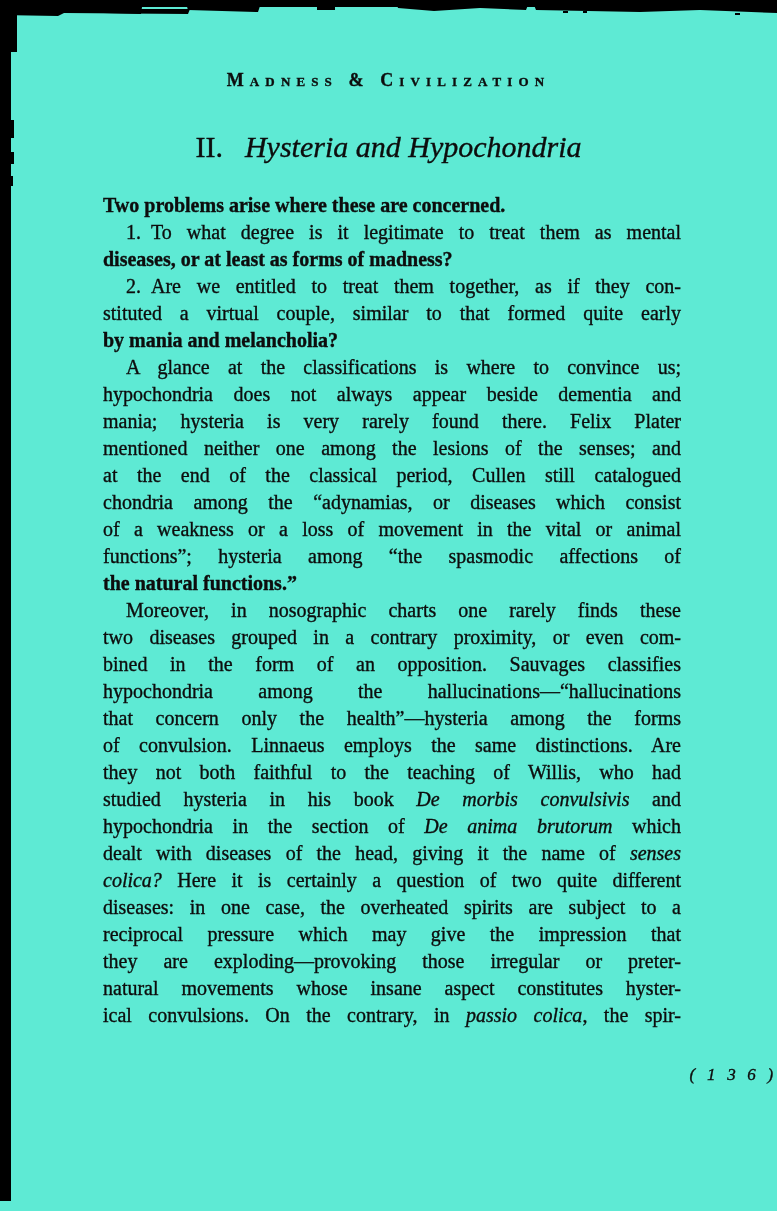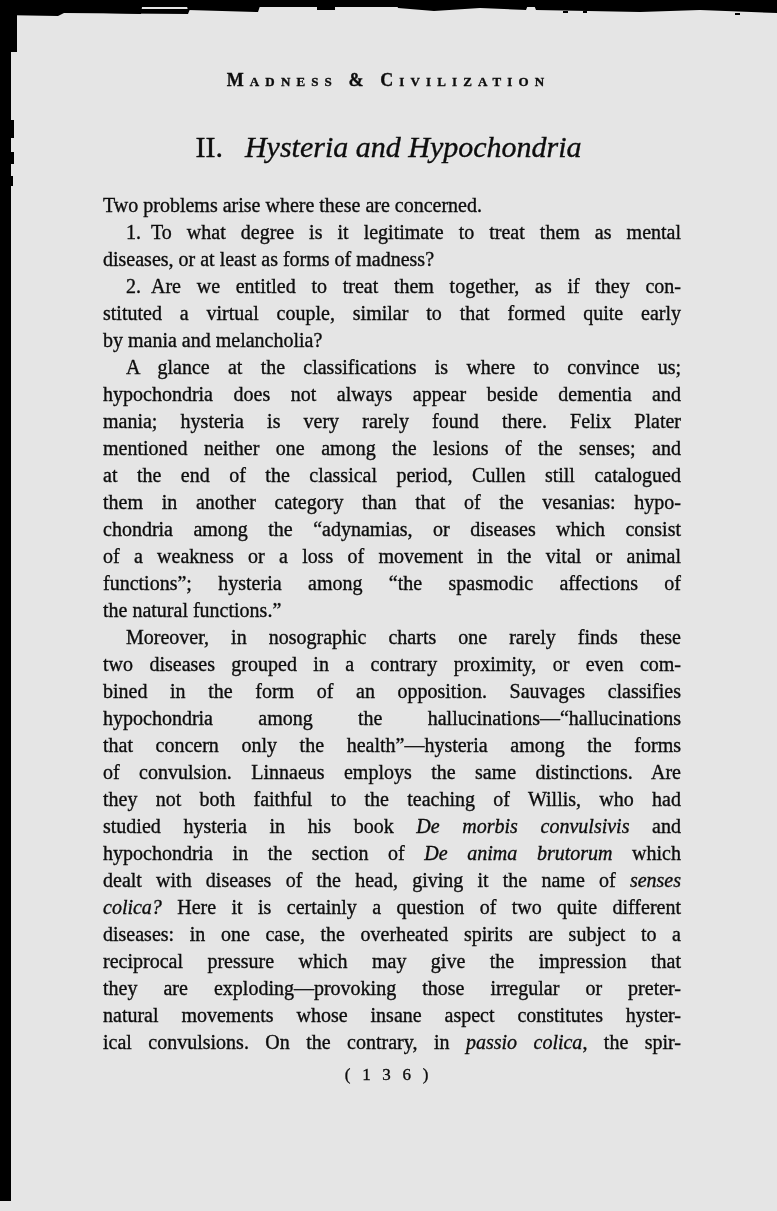--- a/index.html
+++ b/index.html
@@ -1,17 +1,17 @@
 <!DOCTYPE html>
 <html><head>
 <meta charset="utf-8">
 <style>
   html,body{margin:0;padding:0;background:#ffffff;}
   .page{
-    position:relative;width:777px;height:1211px;background:#e5e5e5;
+    position:relative;width:777px;height:1211px;background:#5eead4;
     font-family:"Liberation Serif",serif;color:#0d0d0d;overflow:hidden;
     -webkit-text-stroke:0.35px currentColor;
   }
   .edge-top{position:absolute;top:0;left:0;width:777px;height:24px;}
   .edge-left{position:absolute;top:0;left:0;width:11px;height:1201px;background:#000;}
   .edge-corner{position:absolute;top:0;left:0;width:17px;height:52px;background:#000;}
   .edge-dash{position:absolute;background:#000;}
   .running-header{
     position:absolute;top:70px;left:0;width:100%;text-align:center;
     font-variant:small-caps;font-weight:700;font-size:18px;letter-spacing:0.34em;
@@ -20,26 +20,26 @@
     position:absolute;top:130px;left:0;width:100%;text-align:center;
     font-size:30px;white-space:nowrap;
   }
   .chapter-title .num{font-style:normal;}
   .chapter-title .ttl{font-style:italic;margin-left:22px;}
   .body-text{
     position:absolute;left:103px;top:192px;width:578px;
     font-size:20px;line-height:27px;
   }
   .line{text-align:justify;text-align-last:justify;}
-  .line.last{text-align-last:left;}
+  .line.last{text-align-last:left;font-weight:bold;}
   .line.indent{text-indent:23px;}
   .it{font-style:italic;margin-top:26px;}
   .page-number{
-    position:absolute;top:1065px;left:0;width:100%;text-align:center;
-    font-size:17px;letter-spacing:0.22em;
+    position:absolute;top:1065px;left:0;width:100%;text-align:right;
+    font-style:italic;font-size:17px;letter-spacing:0.22em;
   }
 </style>
 </head>
 <body>
 
 <div class="page">
 
   <div class="edge-top">
     <svg width="777" height="24">
       <rect x="0" y="0" width="777" height="7" fill="#000"></rect>
@@ -71,21 +71,20 @@
       <div class="line indent"><span>1. To what degree is it legitimate to treat them as mental</span></div>
       <div class="line last"><span>diseases, or at least as forms of madness?</span></div>
       <div class="line indent"><span>2. Are we entitled to treat them together, as if they con-</span></div>
       <div class="line"><span>stituted a virtual couple, similar to that formed quite early</span></div>
       <div class="line last"><span>by mania and melancholia?</span></div>
       <div class="line indent"><span>A glance at the classifications is where to convince us;</span></div>
       <div class="line"><span>hypochondria does not always appear beside dementia and</span></div>
       <div class="line"><span>mania; hysteria is very rarely found there. Felix Plater</span></div>
       <div class="line"><span>mentioned neither one among the lesions of the senses; and</span></div>
       <div class="line"><span>at the end of the classical period, Cullen still catalogued</span></div>
-      <div class="line"><span>them in another category than that of the vesanias: hypo-</span></div>
       <div class="line"><span>chondria among the “adynamias, or diseases which consist</span></div>
       <div class="line"><span>of a weakness or a loss of movement in the vital or animal</span></div>
       <div class="line"><span>functions”; hysteria among “the spasmodic affections of</span></div>
       <div class="line last"><span>the natural functions.”</span></div>
       <div class="line indent"><span>Moreover, in nosographic charts one rarely finds these</span></div>
       <div class="line"><span>two diseases grouped in a contrary proximity, or even com-</span></div>
       <div class="line"><span>bined in the form of an opposition. Sauvages classifies</span></div>
       <div class="line"><span>hypochondria among the hallucinations—“hallucinations</span></div>
       <div class="line"><span>that concern only the health”—hysteria among the forms</span></div>
       <div class="line"><span>of convulsion. Linnaeus employs the same distinctions. Are</span></div>

